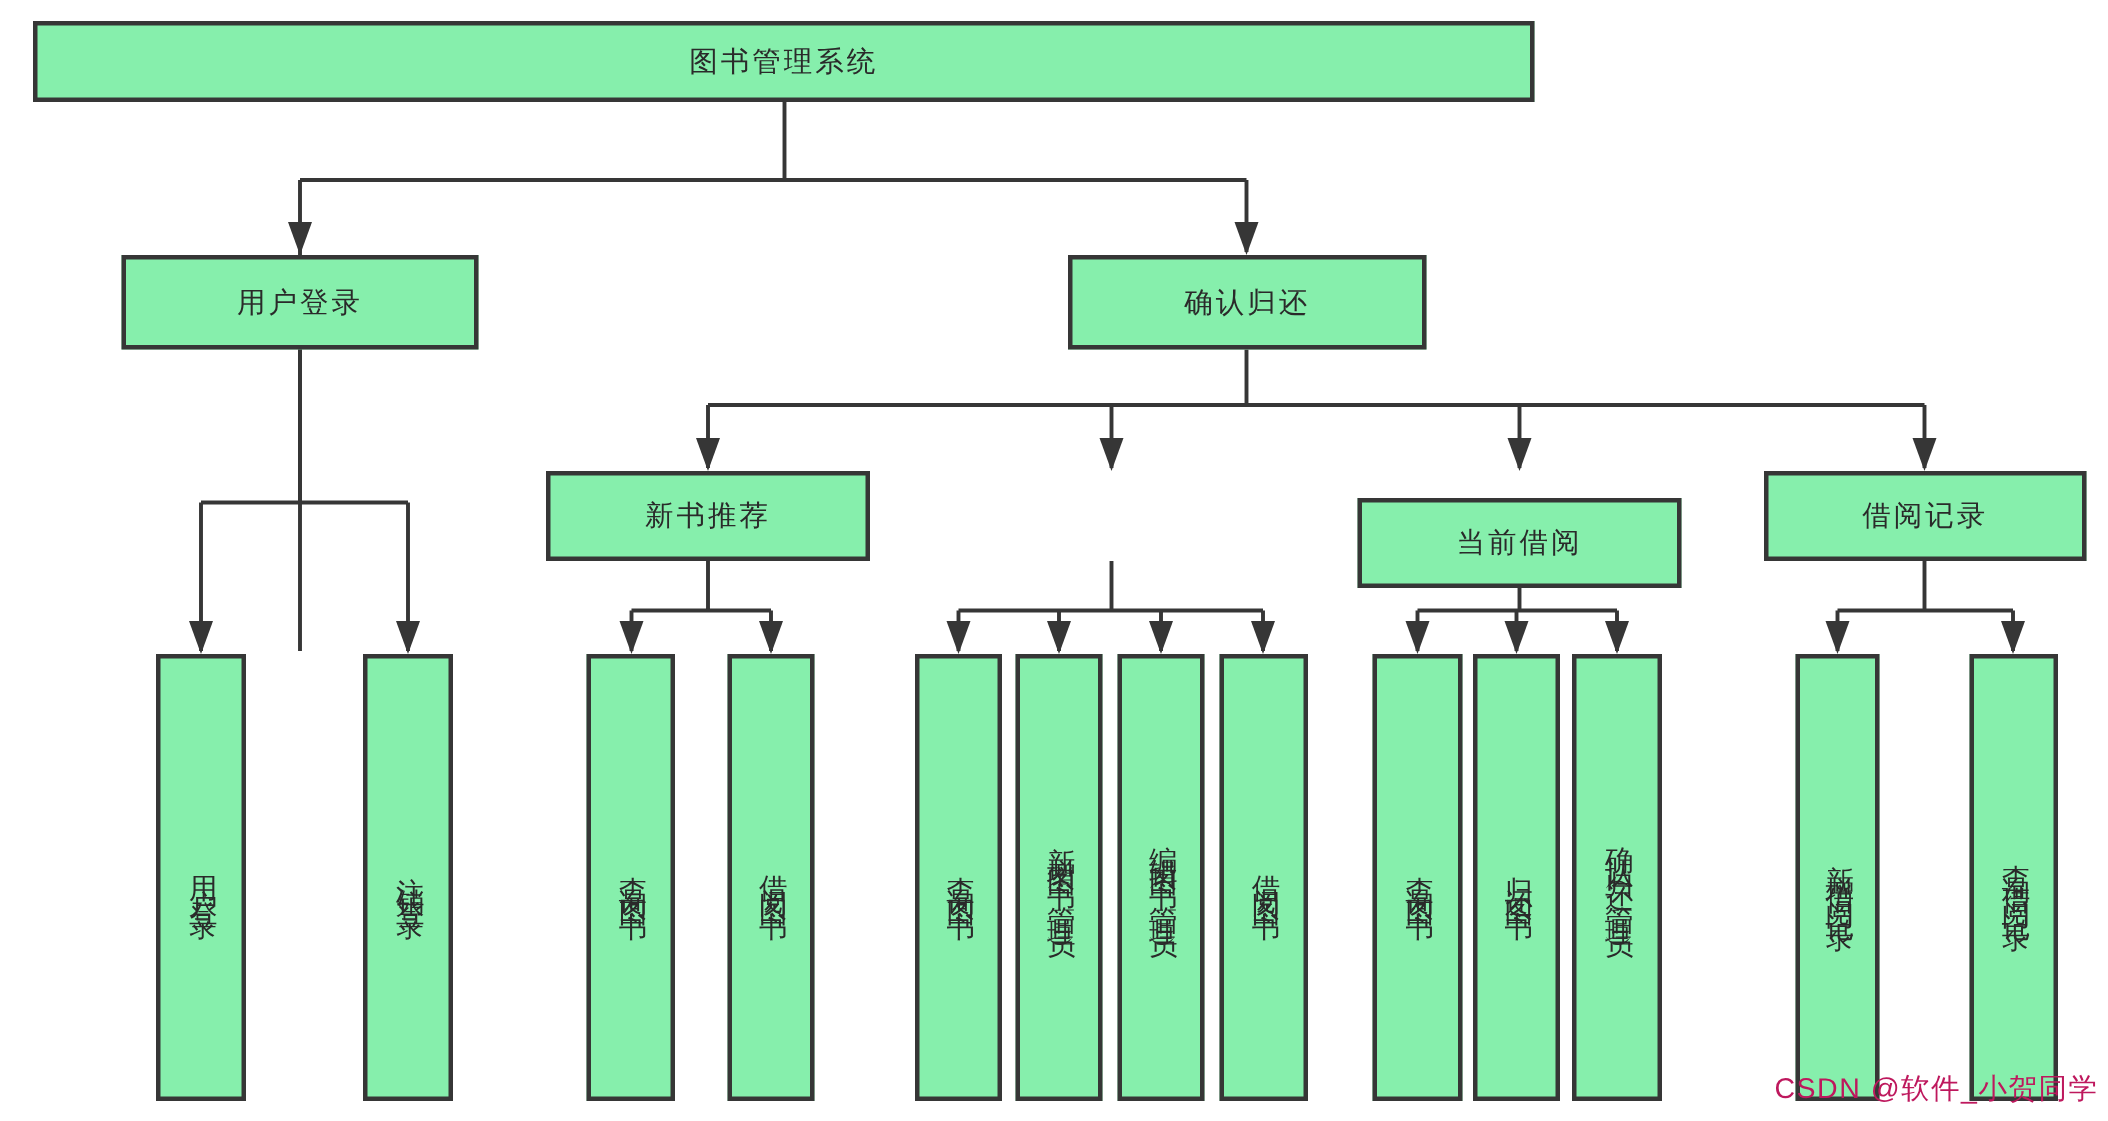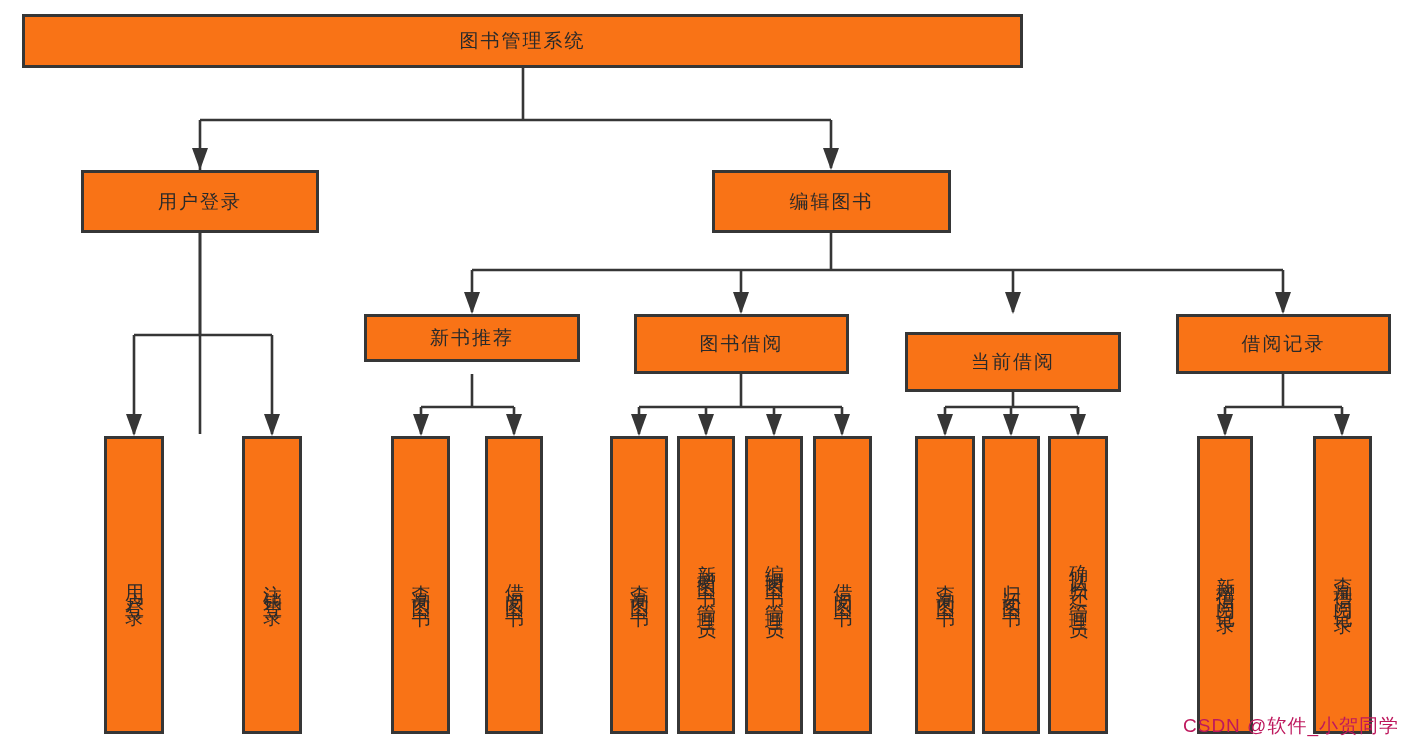--- a/index.html
+++ b/index.html
@@ -7,21 +7,21 @@
     width:1405px;height:747px;position:relative;overflow:hidden;
     background:#ffffff;
     font-family:"Liberation Sans", sans-serif;
   }
   .stage{position:absolute;left:0;top:0;width:1405px;height:747px;}
   svg.connectors{position:absolute;left:0;top:0;width:1405px;height:747px;}
   svg.connectors path{stroke:#363636;stroke-width:2.6;fill:none;}
   svg.connectors polygon{fill:#363636;stroke:none;}
   .node{
     position:absolute;box-sizing:border-box;
-    border:3px solid #363636;background:#f97316;
+    border:3px solid #363636;background:#86efac;
     display:flex;align-items:center;justify-content:center;
     color:#2a2a2a;
   }
   .h-label{font-size:19px;letter-spacing:2px;white-space:nowrap;}
   .v-label{
     writing-mode:vertical-rl;text-orientation:mixed;
     font-size:19px;letter-spacing:8px;line-height:1.1;
   }
   .watermark{
     position:absolute;left:1183px;top:713px;
@@ -77,35 +77,32 @@
   </svg>
 
   <div class="node" style="left:22px;top:14px;width:1001px;height:54px;">
     <span class="h-label">图书管理系统</span>
   </div>
 
   <div class="node" style="left:81px;top:170px;width:238px;height:63px;">
     <span class="h-label">用户登录</span>
   </div>
   <div class="node" style="left:712px;top:170px;width:239px;height:63px;">
-    <span class="h-label">编辑图书</span>
+    <span class="h-label">确认归还</span>
   </div>
 
   <div class="node" style="left:104px;top:436px;width:60px;height:298px;">
     <span class="v-label">用户登录</span>
   </div>
   <div class="node" style="left:242px;top:436px;width:60px;height:298px;">
     <span class="v-label">注销登录</span>
   </div>
 
-  <div class="node" style="left:364px;top:314px;width:216px;height:48px;">
+  <div class="node" style="left:364px;top:314px;width:216px;height:60px;">
     <span class="h-label">新书推荐</span>
-  </div>
-  <div class="node" style="left:634px;top:314px;width:215px;height:60px;">
-    <span class="h-label">图书借阅</span>
   </div>
   <div class="node" style="left:905px;top:332px;width:216px;height:60px;">
     <span class="h-label">当前借阅</span>
   </div>
   <div class="node" style="left:1176px;top:314px;width:215px;height:60px;">
     <span class="h-label">借阅记录</span>
   </div>
 
   <div class="node" style="left:391px;top:436px;width:59px;height:298px;">
     <span class="v-label">查询图书</span>

